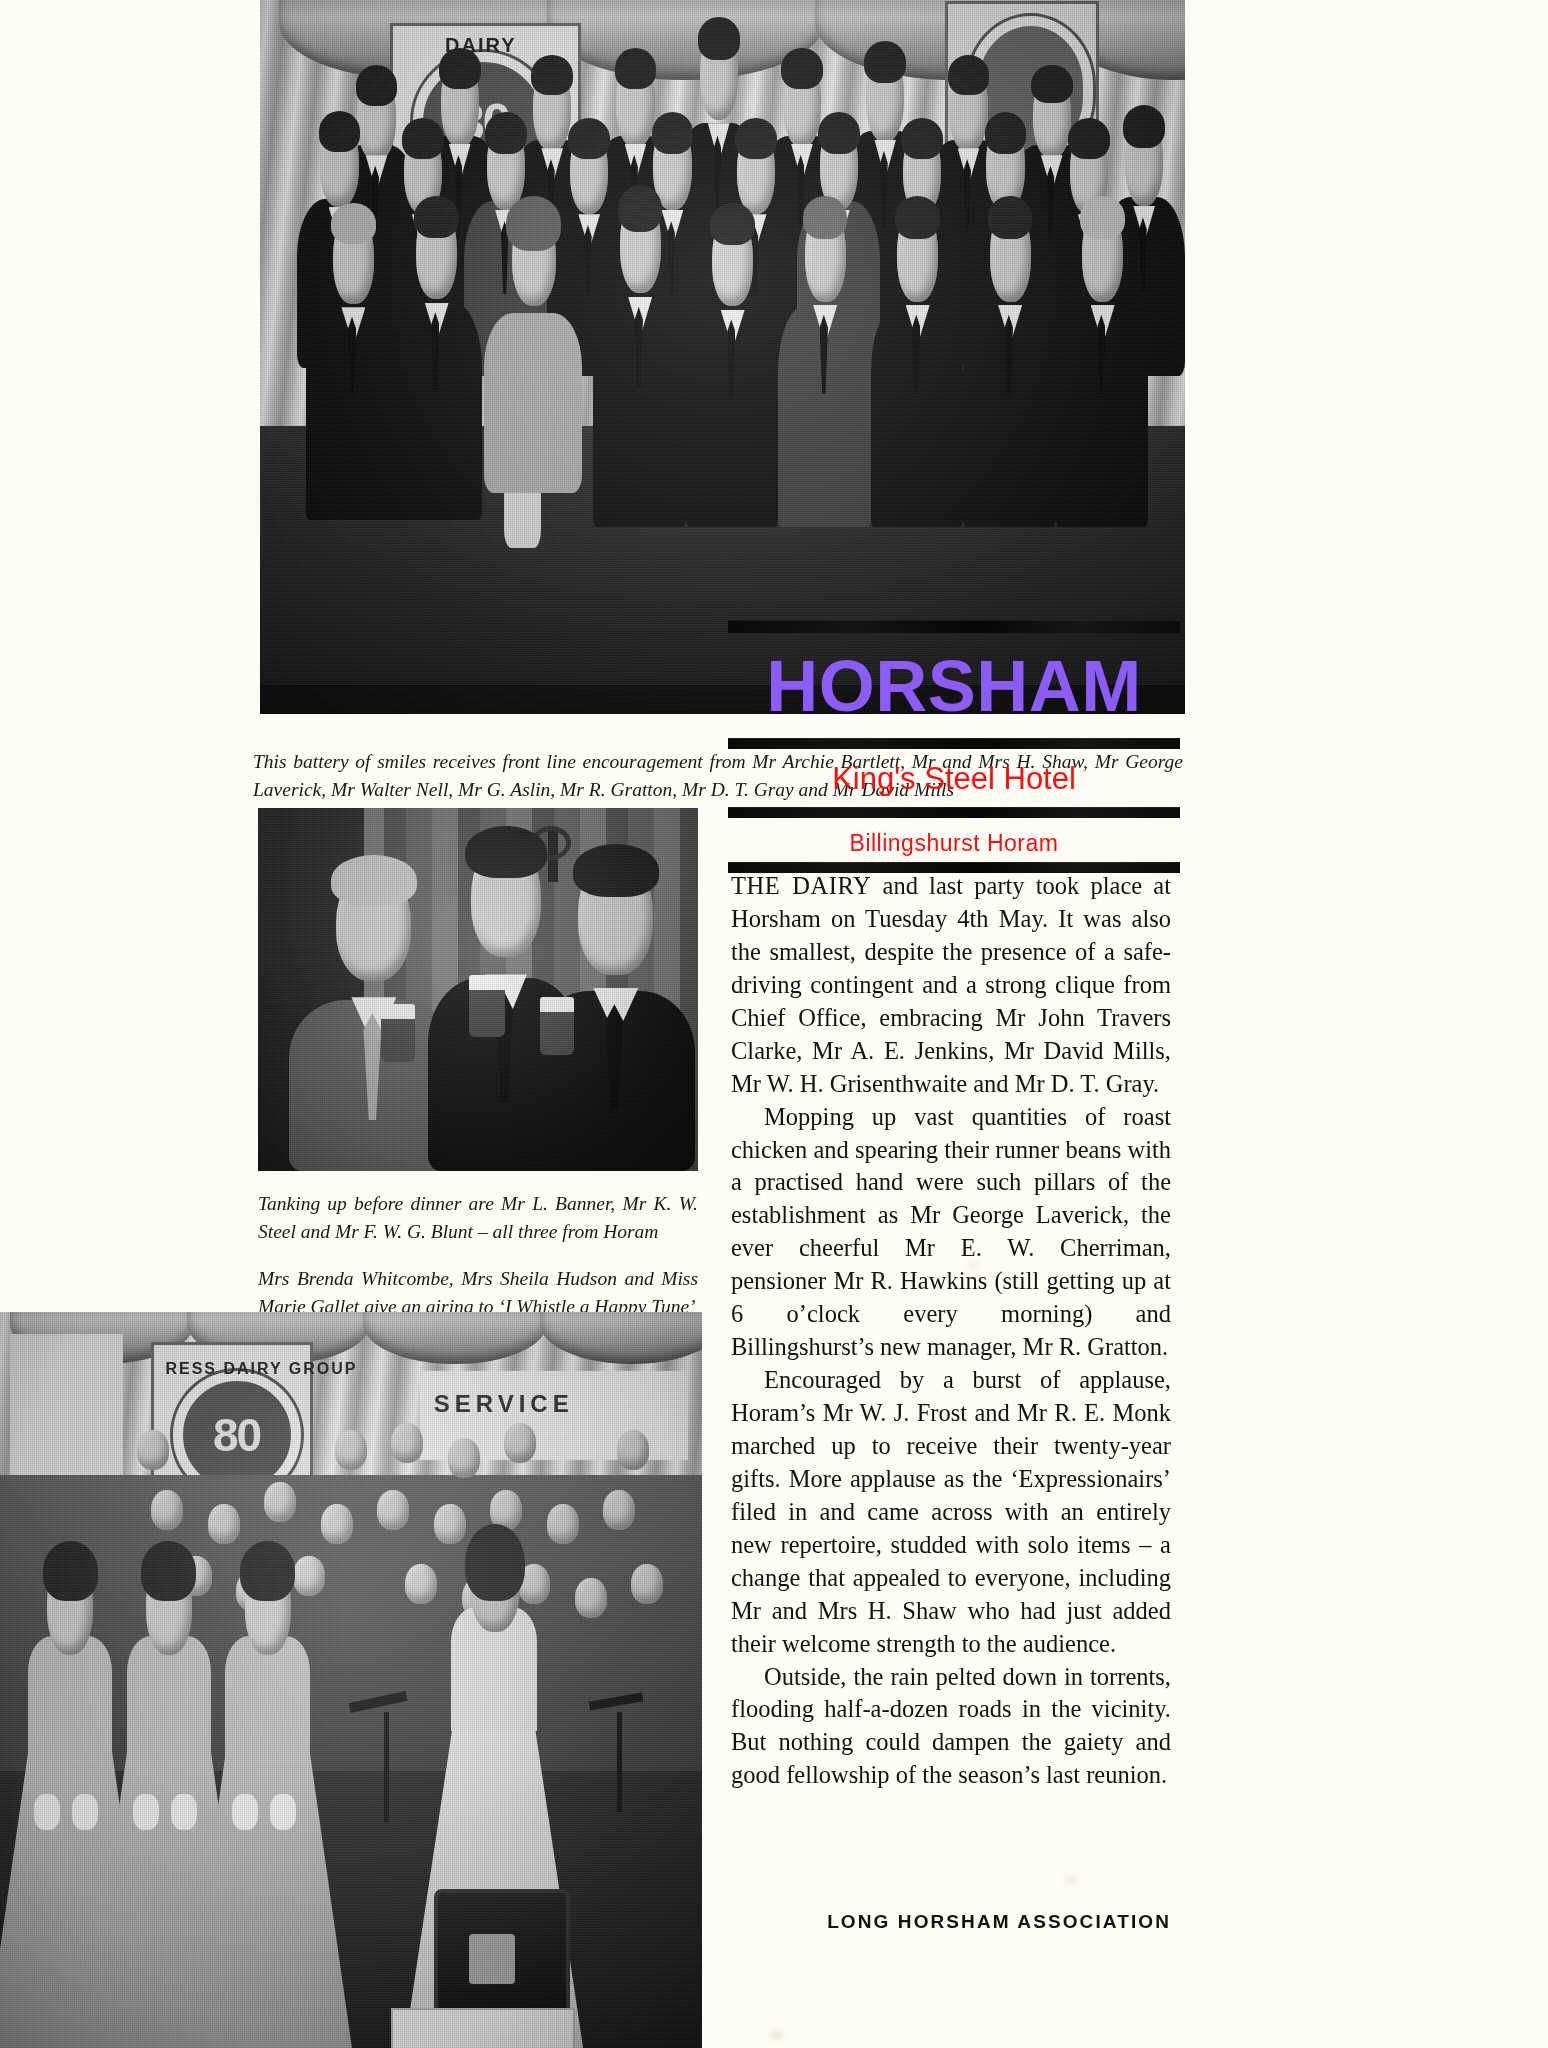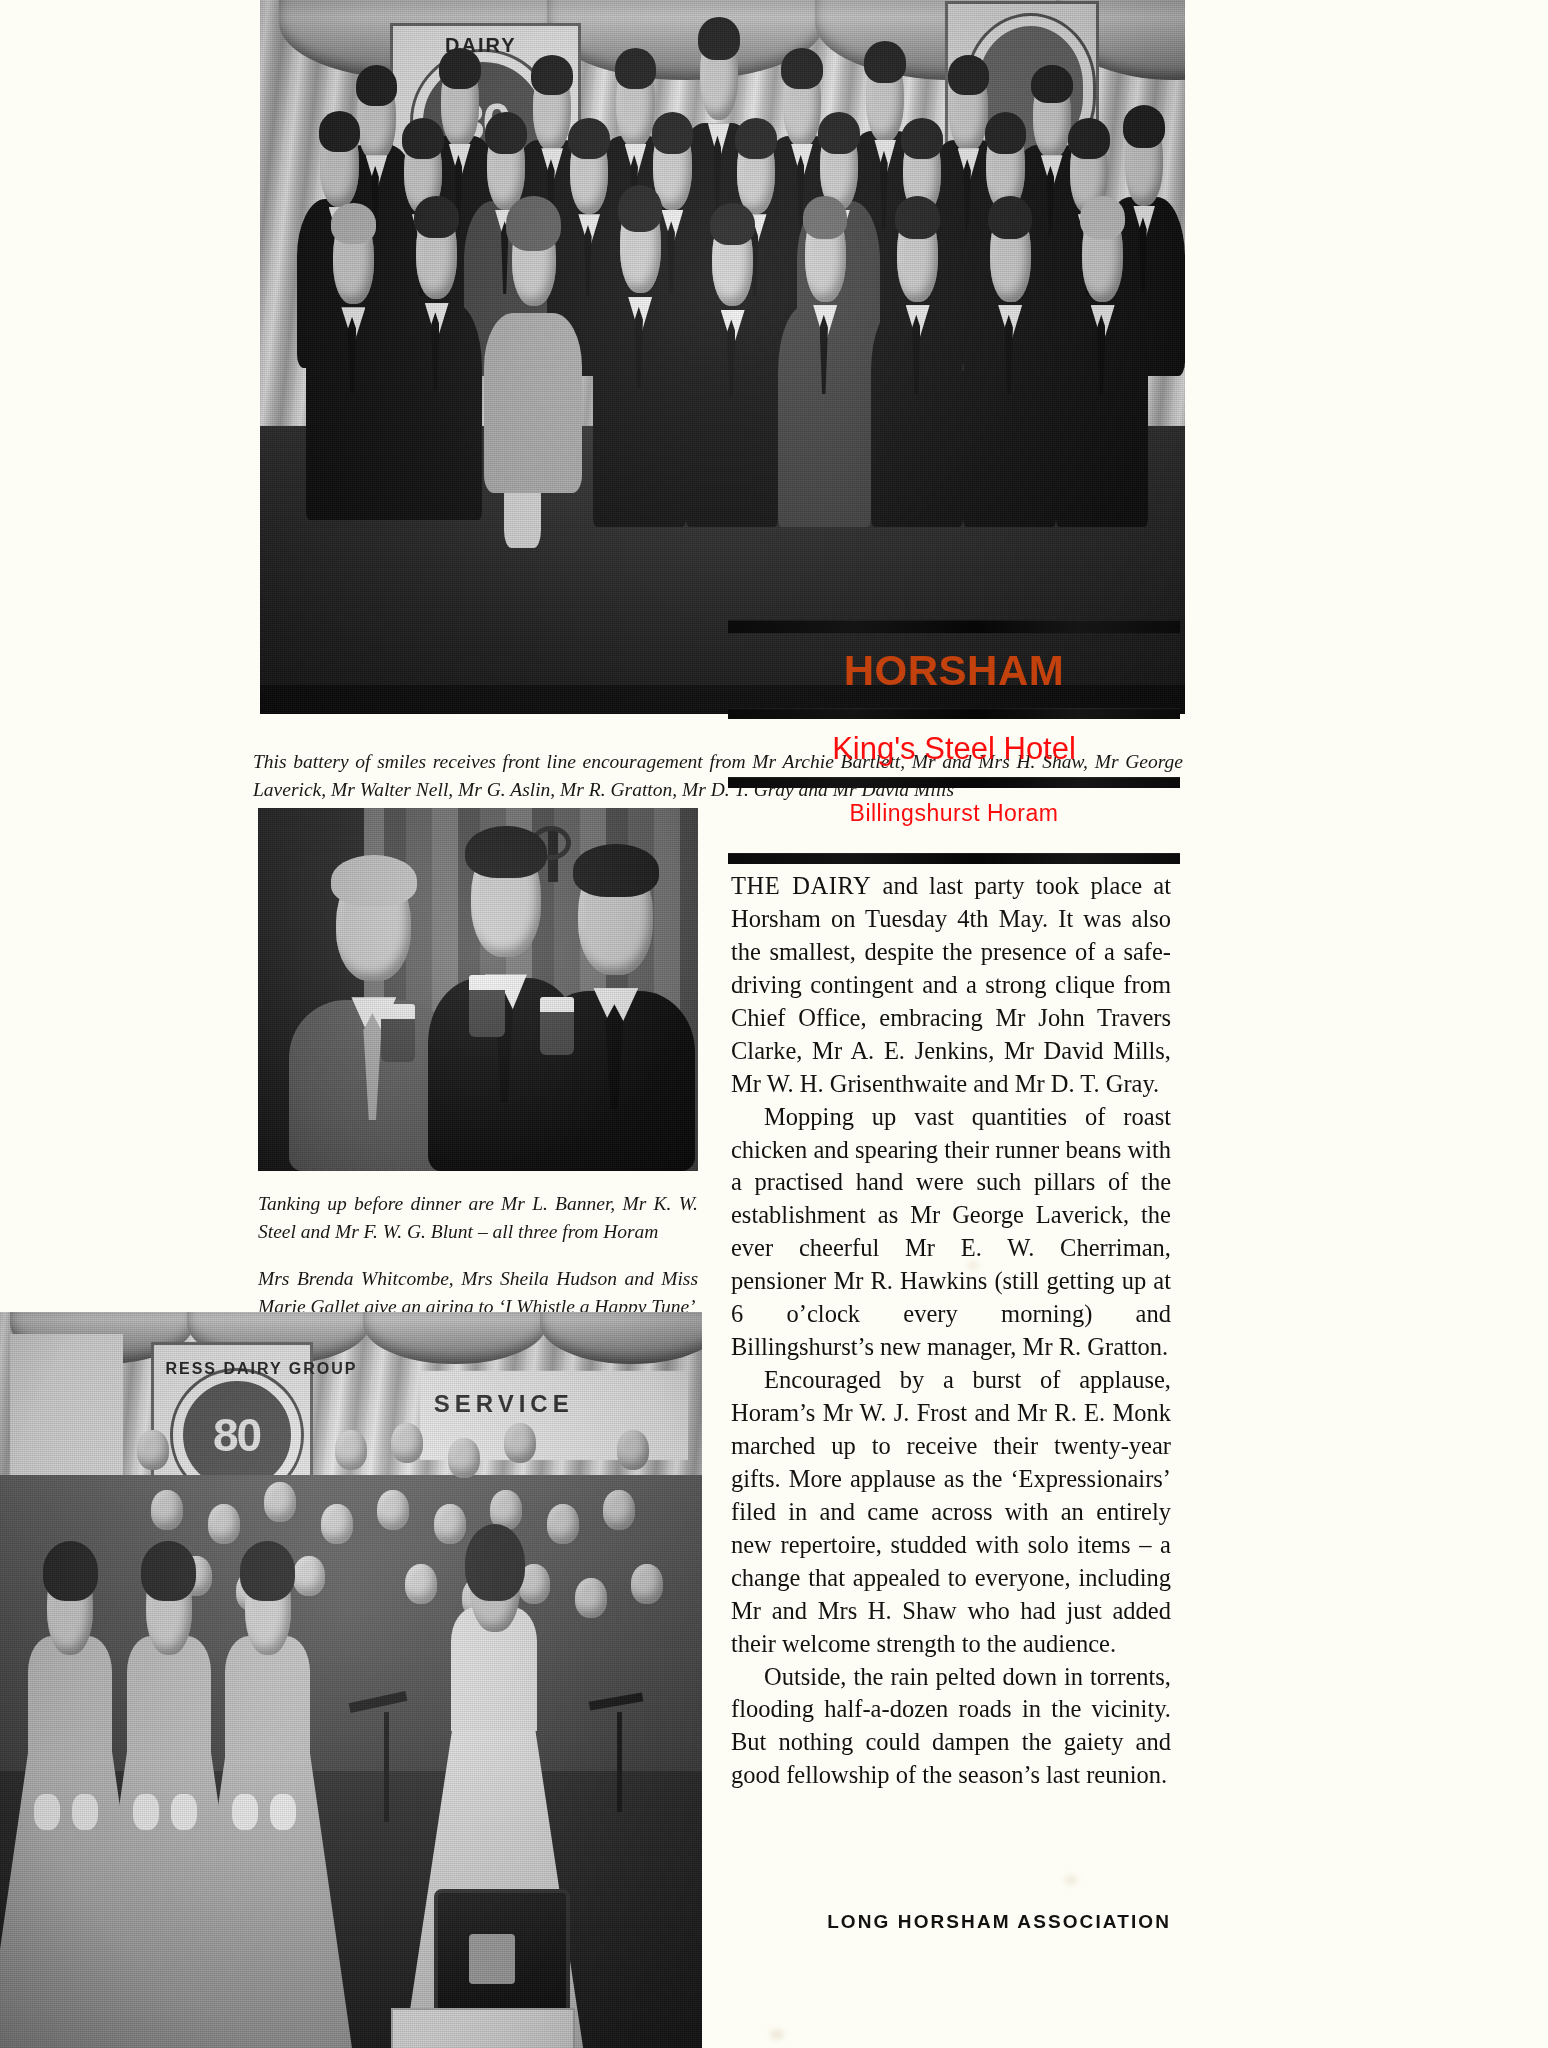--- a/index.html
+++ b/index.html
@@ -193,41 +193,41 @@
     height: 13px;
     background:
       linear-gradient(92deg, #0a0a0a 0%, #141414 28%, #070707 55%, #161616 78%, #0b0b0b 100%);
     box-shadow: inset 0 1px 0 rgba(255,255,255,.07);
     margin: 0;
   }
   .rule.thin { height: 11px; }
   .town {
     font-family: "Liberation Sans", "DejaVu Sans", sans-serif;
     font-weight: 700;
-    font-size: 42px;
+    font-size: 72px;
     letter-spacing: 0.5px;
-    color: #c2410c;
+    color: #8b5cf6;
     line-height: 1;
     padding: 17px 0 16px;
   }
   .venue {
     font-family: "Liberation Sans", "DejaVu Sans", sans-serif;
     font-weight: 400;
     font-size: 31px;
     color: #fc0d0d;
     line-height: 1;
     padding: 14px 0 13px;
   }
   .branches {
     font-family: "Liberation Sans", "DejaVu Sans", sans-serif;
     font-weight: 400;
     font-size: 23px;
     color: #fc0d0d;
     line-height: 1;
-    padding: 14px 0 28px;
+    padding: 14px 0 7px;
     letter-spacing: .5px;
   }
 
   
   .article {
     position: absolute;
     font-family: "Liberation Serif", "DejaVu Serif", serif;
     font-size: 24.5px;
     line-height: 1.345;
     text-align: justify;

